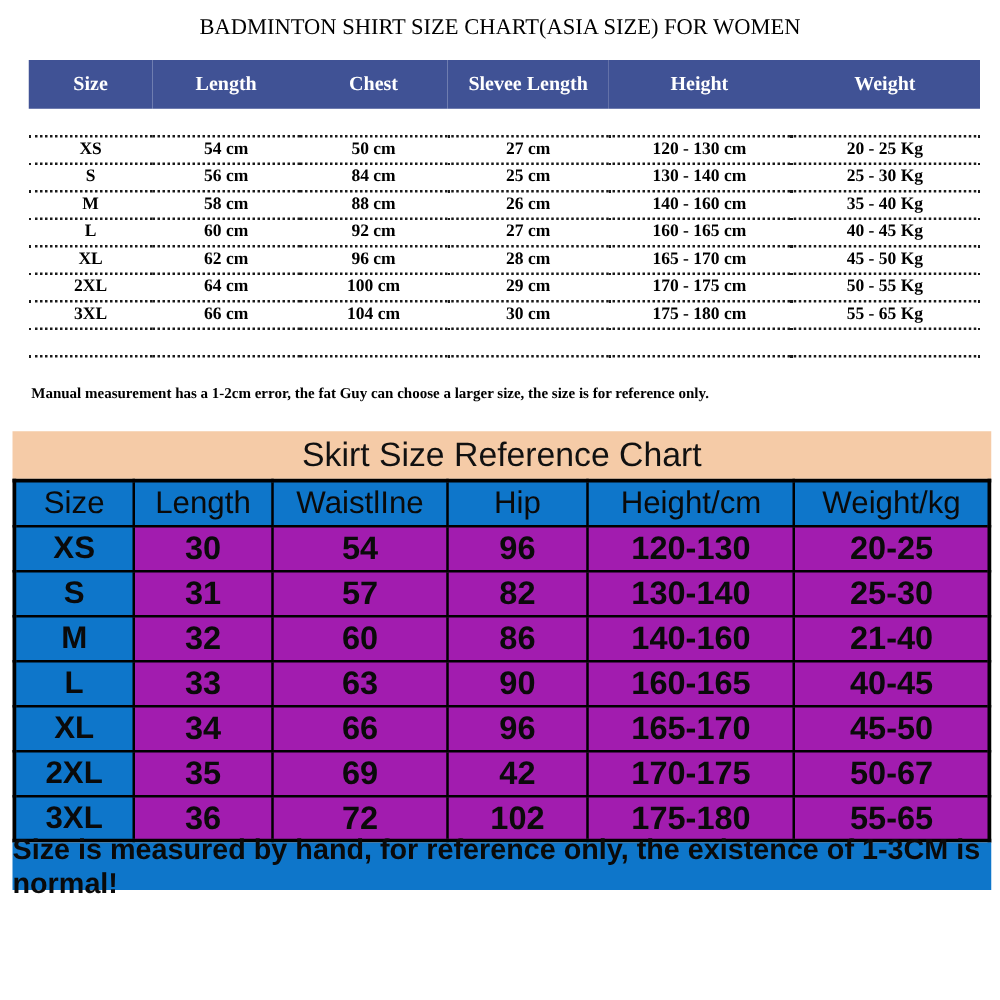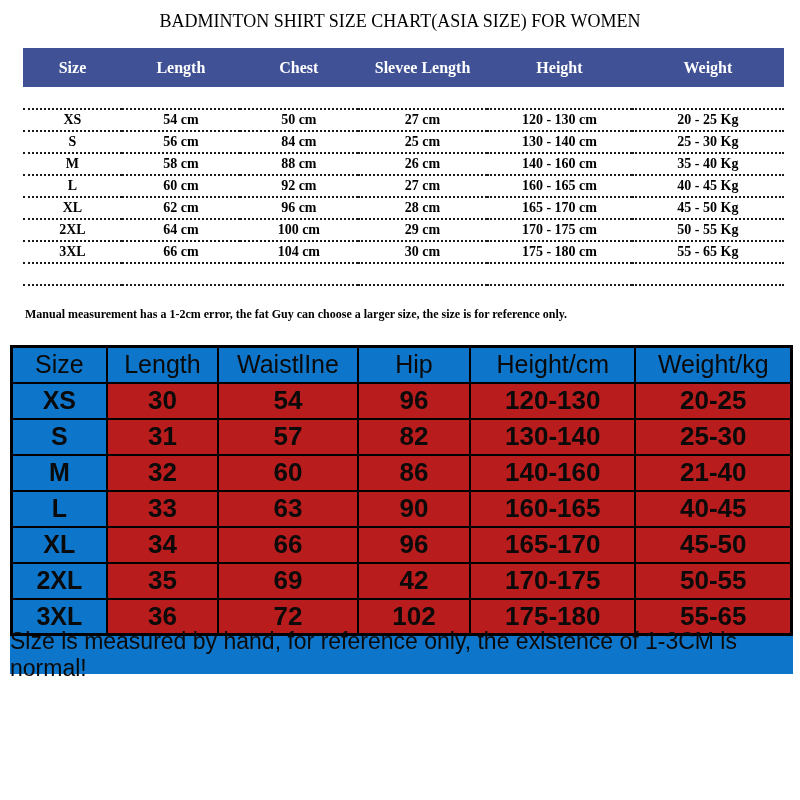--- a/index.html
+++ b/index.html
@@ -100,38 +100,38 @@
     vertical-align:middle;
     padding:0;
   }
   .skirt-table th{
     background:var(--skirt-accent-blue);
     font-size:25px;
     font-weight:400;
     color:#0a0a0a;
   }
   .skirt-table td{
-    background:#b91c1c;
+    background:#a21caf;
     font-size:26px;
     font-weight:700;
     color:#0a0a0a;
   }
   .skirt-table td.size-cell{
     background:var(--skirt-accent-blue);
     font-weight:700;
     font-size:25px;
   }
   .skirt-footer{
     background:var(--skirt-accent-blue);
     height:38px;
     display:flex;
     align-items:center;
     justify-content:center;
     font-size:23px;
-    font-weight:400;
+    font-weight:700;
     color:#0a0a0a;
   }
 </style>
 </head>
 <body>
 
 <h1 class="shirt-title">BADMINTON SHIRT SIZE CHART(ASIA SIZE) FOR WOMEN</h1>
 
 <table class="shirt-table">
   <colgroup>
@@ -214,20 +214,21 @@
     </tr>
     <tr class="empty-row">
         <td colspan="6"></td>
       </tr>
   </tbody>
 </table>
 
 <p class="shirt-note">Manual measurement has a 1-2cm error, the fat Guy can choose a larger size, the size is for reference only.</p>
 
 <div class="skirt-section">
+  <div class="skirt-title-band">Skirt Size Reference Chart</div>
   <table class="skirt-table">
     <colgroup>
       <col style="width:12.2%">
         <col style="width:14.3%">
         <col style="width:17.9%">
       <col style="width:14.4%">
         <col style="width:21.2%">
         <col style="width:20%">
     </colgroup>
     <thead>
@@ -280,21 +281,21 @@
         <td>96</td>
         <td>165-170</td>
         <td>45-50</td>
       </tr>
       <tr>
         <td class="size-cell">2XL</td>
         <td>35</td>
         <td>69</td>
         <td>42</td>
         <td>170-175</td>
-        <td>50-55</td>
+        <td>50-67</td>
       </tr>
       <tr>
         <td class="size-cell">3XL</td>
         <td>36</td>
         <td>72</td>
         <td>102</td>
         <td>175-180</td>
         <td>55-65</td>
       </tr>
     </tbody>

